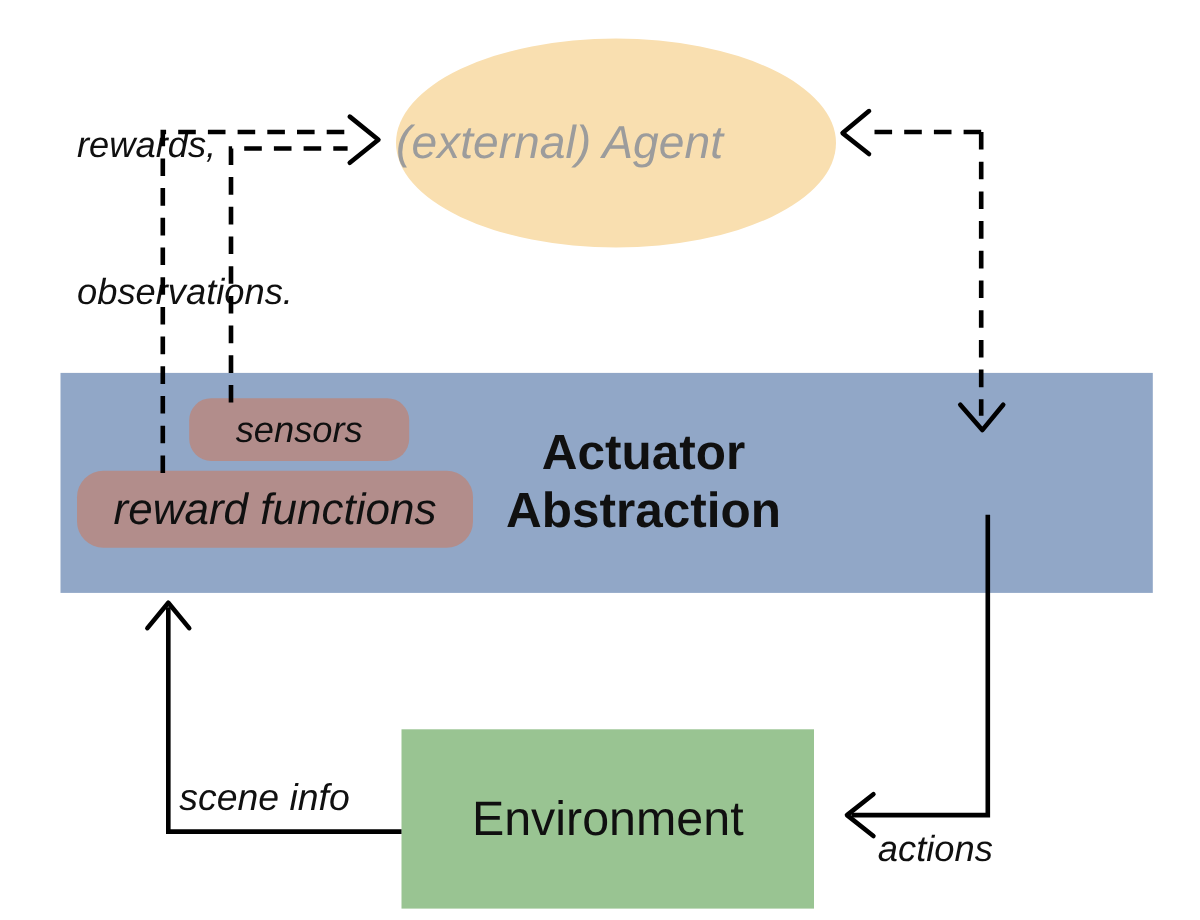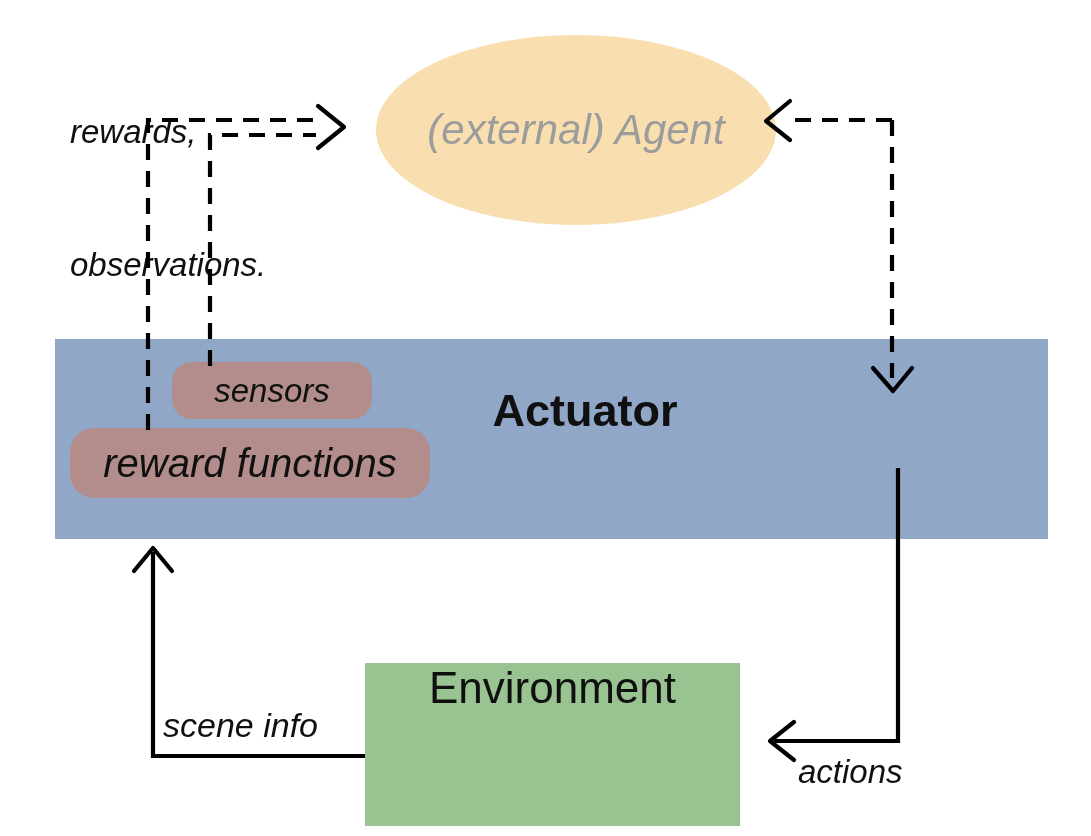--- a/index.html
+++ b/index.html
@@ -16,37 +16,37 @@
   }
   
   .band {
     position: absolute;
     left: 55px; top: 339px;
     width: 993px; height: 200px;
     background: #91a7c7;
   }
   .agent-ellipse {
     position: absolute;
-    left: 376px; top: 35px;
+    left: 360px; top: 35px;
     width: 400px; height: 190px;
     background: #f9dfb0;
     border-radius: 50%;
-    display: flex; align-items: center; justify-content: center;
+    display: flex; align-items: center; justify-content: flex-start;
   }
   .agent-ellipse .label {
     font-style: italic;
     font-size: 42px;
     color: #9c9c9c;
   }
   .environment-box {
     position: absolute;
     left: 365px; top: 663px;
     width: 375px; height: 163px;
     background: #99c492;
-    display: flex; justify-content: center;
+    display: flex; align-items: center; justify-content: center;
   }
   .environment-box .label {
     font-size: 44px;
     color: #101010;
   }
   .band-title {
     position: absolute;
     left: 420px; top: 384px;
     width: 330px;
     text-align: center;
@@ -105,20 +105,21 @@
   <div class="agent-ellipse">
     <div class="label">(external) Agent</div>
   </div>
 
   <div class="environment-box">
     <div class="label">Environment</div>
   </div>
 
   <div class="band-title">
     <span>Actuator</span>
+    <span>Abstraction</span>
   </div>
 
   <div class="pill pill-sensors">
     <span>sensors</span>
   </div>
   <div class="pill pill-rewardfns">
     <span>reward functions</span>
   </div>
 
   <div class="edge-label lbl-rewards">

